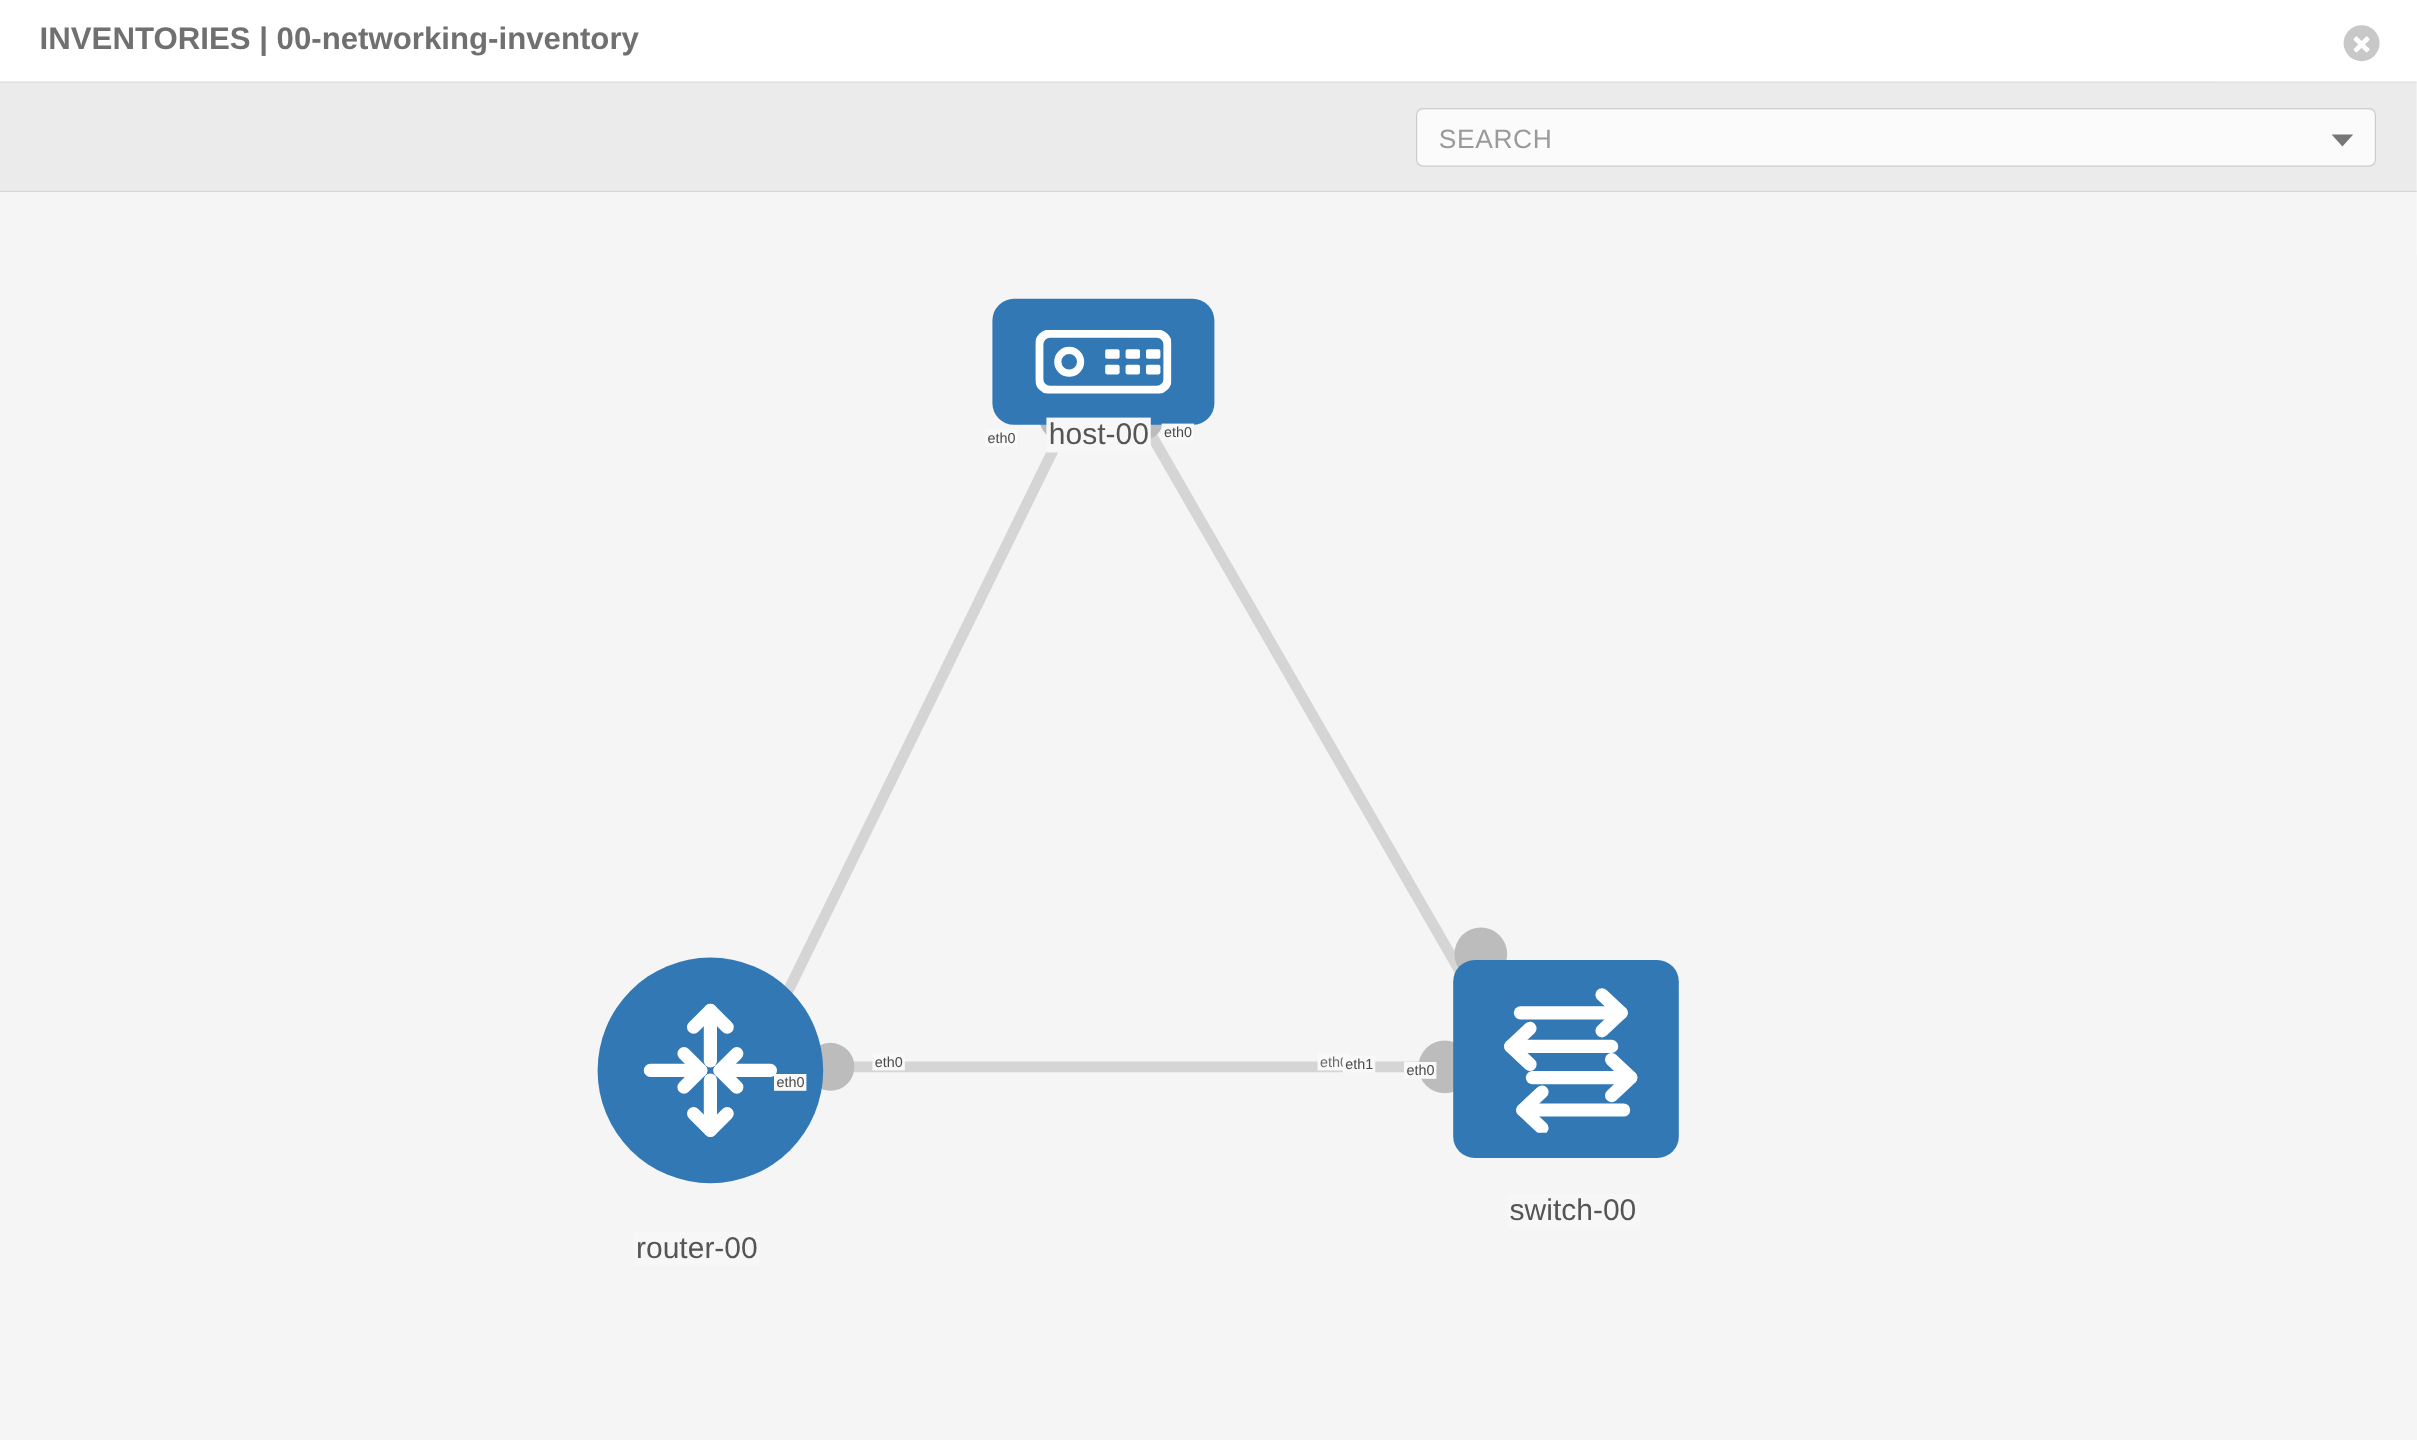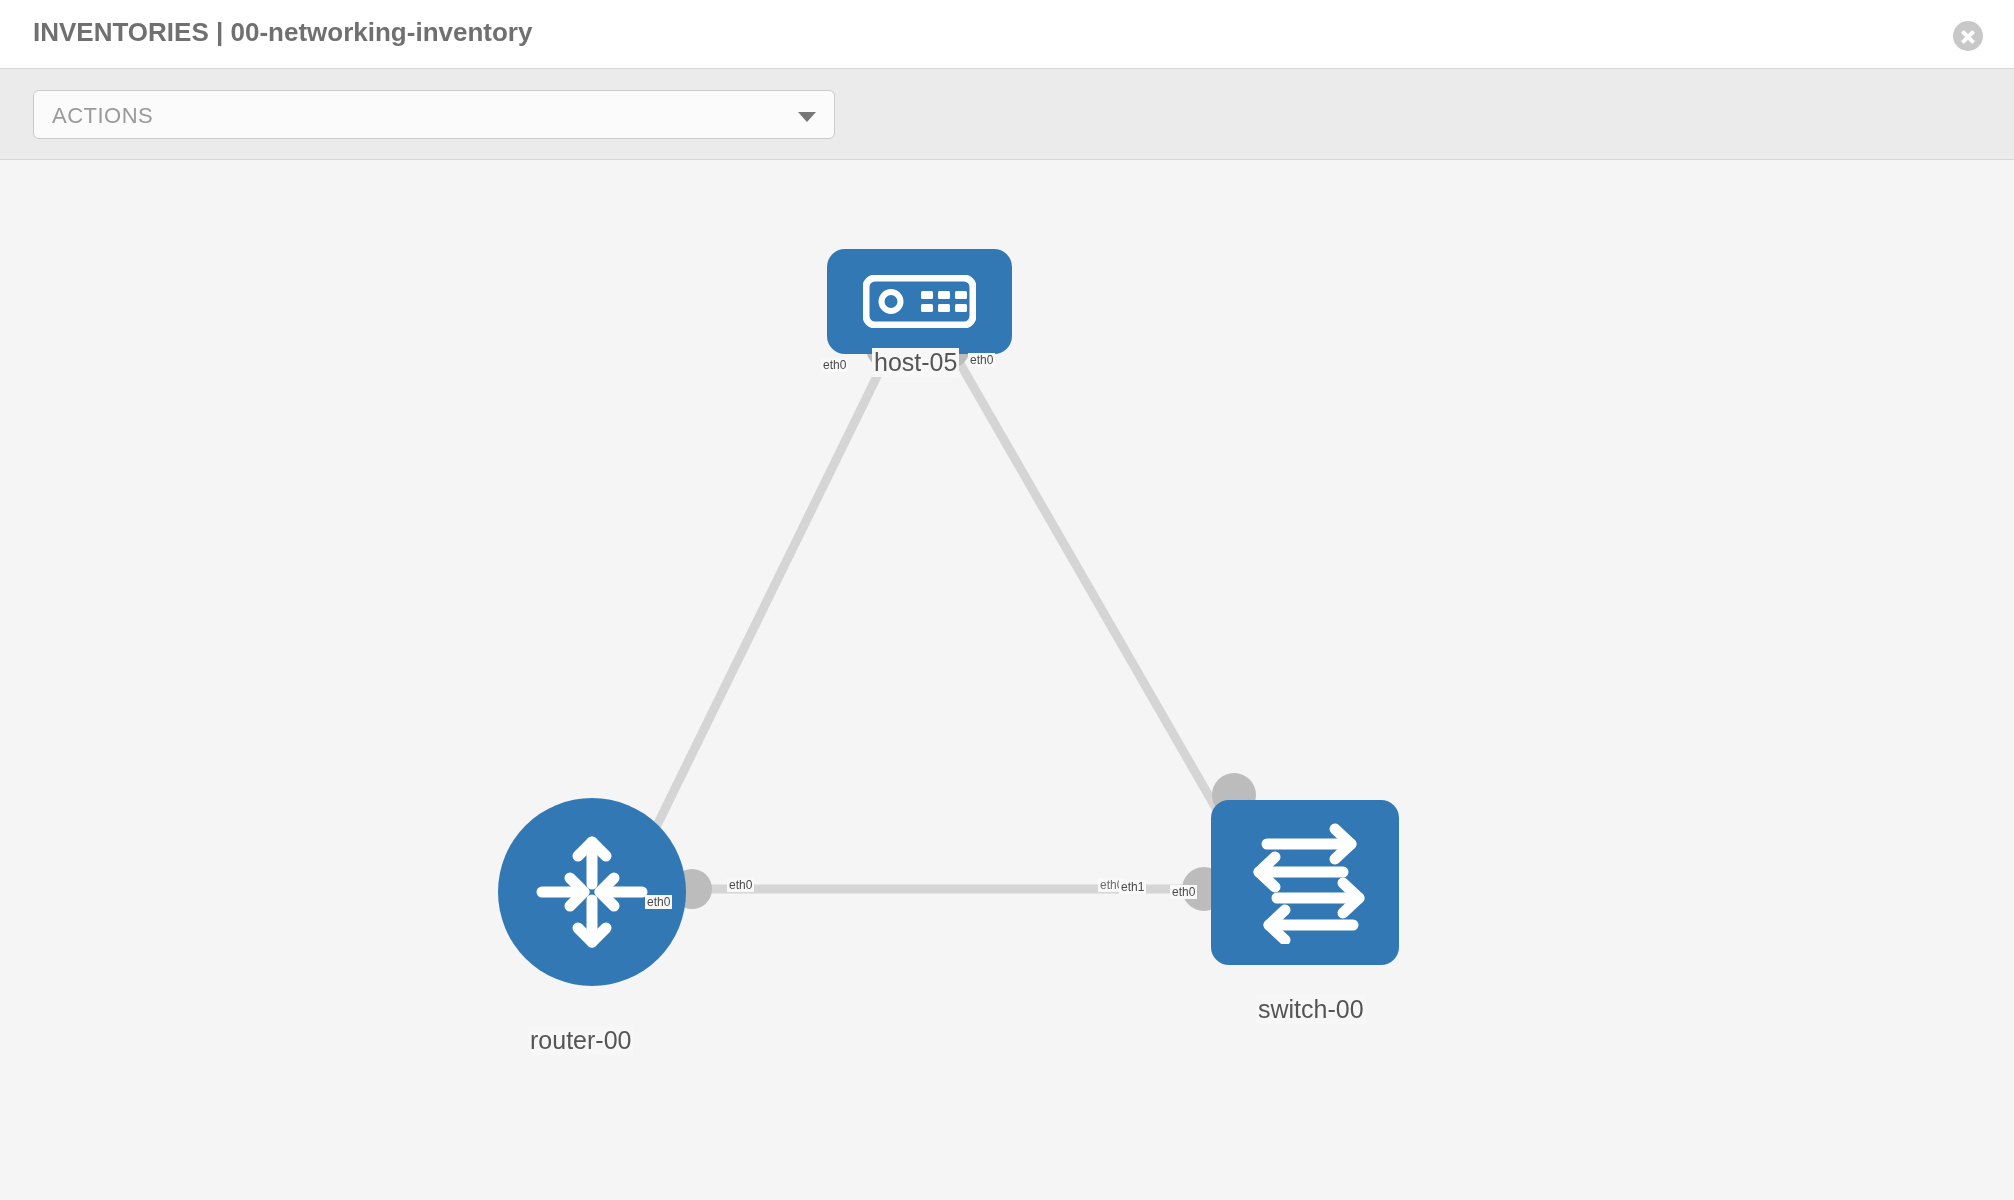--- a/index.html
+++ b/index.html
@@ -180,42 +180,42 @@
 
 <div id="app">
 
   <div id="header">
     <div id="page-title">INVENTORIES | 00-networking-inventory</div>
     <div id="close-btn"></div>
   </div>
 
   <div id="toolbar">
 
-    <div class="select-box" id="actions-select">
-      <span class="sel-text">ACTIONS</span>
-      <span class="caret"></span>
-    </div>
 
     <div id="tool-icons">
       <span class="tool-icon" id="wrench-icon">
         <svg width="38" height="38" viewBox="0 0 24 24">
           <path fill="#93999e" d="M20.1 3.9c-1.8-1.8-4.5-2.2-6.7-1.1l3.5 3.5-2.4 2.4-3.5-3.5c-1.1 2.2-.7 4.9 1.1 6.7 1.5 1.5 3.6 2 5.5 1.5l1 1-7.4 7.4a1.9 1.9 0 1 0 2.7 2.7l7.4-7.4 1 1c-.5 1.9 0 4 1.5 5.5" transform="translate(-1,-1) scale(0.92)"></path>
           <path fill="#93999e" d="M19.8 4.2c-1.7-1.7-4.2-2.1-6.3-1.1l3.3 3.3-2.3 2.3-3.3-3.3c-1 2.1-.6 4.6 1.1 6.3 1.4 1.4 3.4 1.9 5.2 1.3l.7.7-7.1 7.1a1.8 1.8 0 1 0 2.5 2.5l7.1-7.1"></path>
         </svg>
       </span>
       <span class="tool-icon" id="key-icon">
         <svg width="38" height="38" viewBox="0 0 24 24">
           <circle cx="8" cy="9" r="4.6" fill="none" stroke="#93999e" stroke-width="2.6"></circle>
           <path d="M11.3 12.1 L20 19.4" stroke="#93999e" stroke-width="2.8" fill="none" stroke-linecap="round"></path>
           <path d="M17.3 15.4 L15.2 18" stroke="#93999e" stroke-width="2.6" fill="none" stroke-linecap="round"></path>
           <path d="M20 19.4 L18.1 21.6" stroke="#93999e" stroke-width="2.6" fill="none" stroke-linecap="round"></path>
         </svg>
       </span>
     </div>
 
+    <div class="select-box" id="search-select">
+      <span class="sel-text">SEARCH</span>
+      <span class="caret"></span>
+    </div>
   </div>
 
   <div id="canvas">
 
     <svg id="topology-svg" width="2014" height="1040">
 
       <line x1="885" y1="200" x2="640" y2="700" stroke="#d5d5d5" stroke-width="9"></line>
 
       <line x1="958" y1="200" x2="1240" y2="690" stroke="#d5d5d5" stroke-width="9"></line>
 
@@ -234,21 +234,21 @@
         <rect x="3" y="3" width="107" height="47" rx="9" ry="9" fill="none" stroke="#ffffff" stroke-width="7"></rect>
         <circle cx="28" cy="26.5" r="9.5" fill="none" stroke="#ffffff" stroke-width="6"></circle>
         <rect x="58" y="16" width="12" height="8" rx="1.5" fill="#ffffff"></rect>
         <rect x="75" y="16" width="12" height="8" rx="1.5" fill="#ffffff"></rect>
         <rect x="92" y="16" width="12" height="8" rx="1.5" fill="#ffffff"></rect>
         <rect x="58" y="29" width="12" height="8" rx="1.5" fill="#ffffff"></rect>
         <rect x="75" y="29" width="12" height="8" rx="1.5" fill="#ffffff"></rect>
         <rect x="92" y="29" width="12" height="8" rx="1.5" fill="#ffffff"></rect>
       </svg>
     </div>
-    <div class="node-label" style="left:872px; top:188px;">host-05</div>
+    <div class="node-label" style="left:872px; top:188px;">host-00</div>
     <div class="iface-label" style="left:821px; top:198px;">eth0</div>
     <div class="iface-label" style="left:968px; top:193px;">eth0</div>
 
     <div class="node" id="node-router" style="left:498px; top:638px; width:188px; height:188px;">
       <div class="node-shape"></div>
       <svg style="position:absolute; left:34px; top:34px;" width="120" height="120" viewBox="0 0 120 120">
         <g stroke="#ffffff" stroke-width="11" stroke-linecap="round" stroke-linejoin="round" fill="none">
 
           <line x1="60" y1="52" x2="60" y2="10"></line>
           <polyline points="46,24 60,10 74,24"></polyline>

